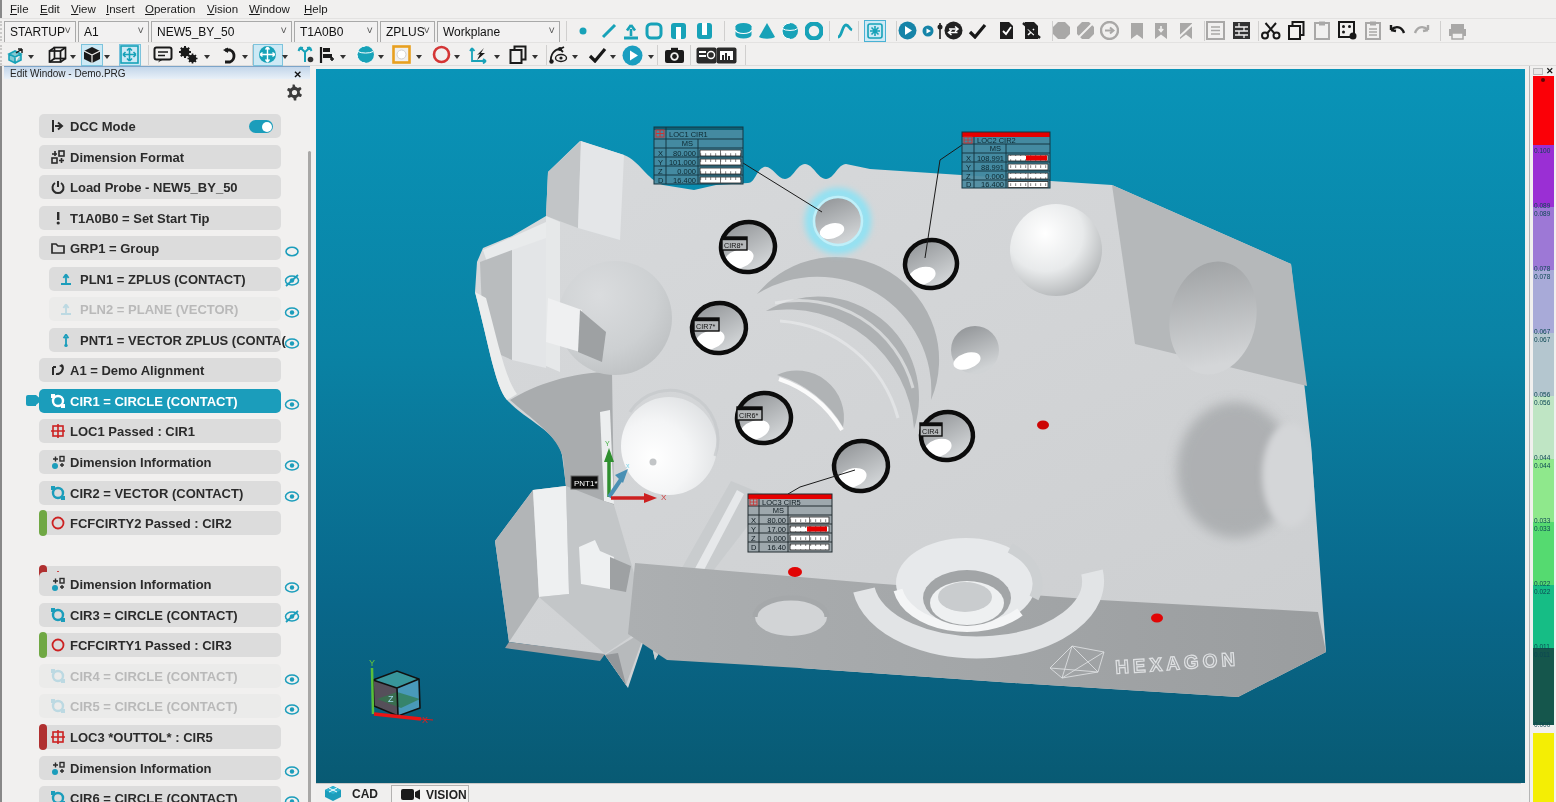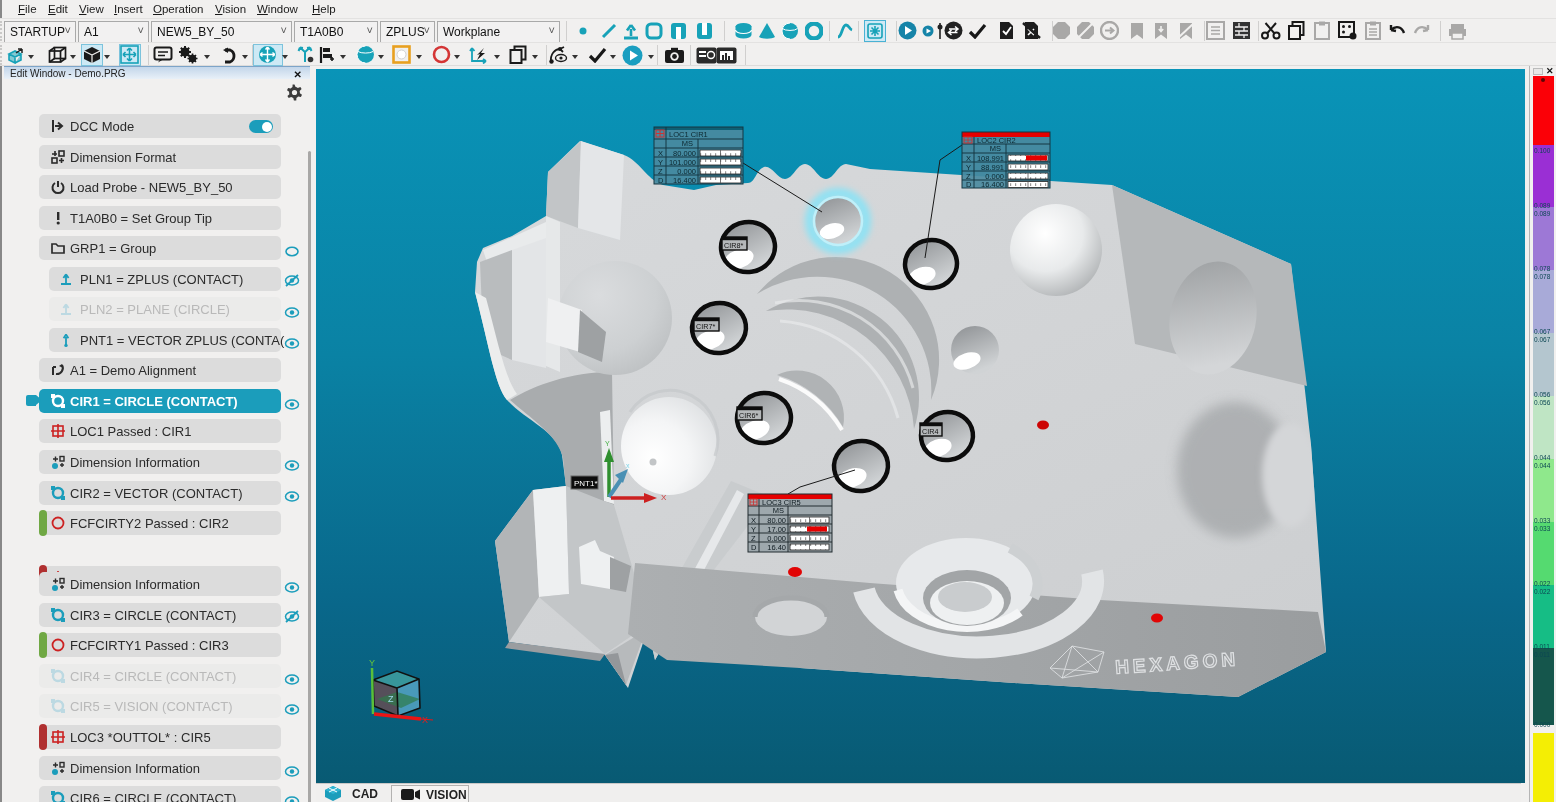--- a/index.html
+++ b/index.html
@@ -1,32 +1,32 @@
 <!DOCTYPE html>
 <html><head>
 <meta charset="utf-8">
 <style>
 * { margin:0; padding:0; box-sizing:border-box; }
 html,body { width:1556px; height:802px; overflow:hidden; font-family:"Liberation Sans", sans-serif; background:#f1f0ef; }
 #menubar { position:absolute; left:0; top:0; width:1556px; height:18px; background:#f1f0ef; border-left:2px solid #888; }
-#menubar span { position:absolute; top:2.5px; font-size:11.5px; color:#1a1a1a;margin-left:8px; }
+#menubar span { position:absolute; top:2.5px; font-size:11.5px; color:#1a1a1a; }
 #toolbar1 { position:absolute; left:0; top:18px; width:1556px; height:24px; background:#f1f0ef; border-top:1px solid #e3e2e1; }
 #toolbar2 { position:absolute; left:0; top:42px; width:1556px; height:24px; background:#f1f0ef; border-top:1px solid #e3e2e1; border-bottom:1px solid #dddcdb;}
 .combo { position:absolute; top:2px; height:28px; border:1px solid #a9a9a9; background:#f2f1f1; font-size:12px; color:#111; padding:3px 0 0 5px; }
 .combo:after { content:"\02C5"; position:absolute; right:4px; top:2px; color:#555; font-size:11px; }
 .ico { position:absolute; }
 .vsep { position:absolute; width:1px; background:#d0cfce; top:2px; height:20px; }
 .dd { position:absolute; width:0; height:0; border-left:3.5px solid transparent; border-right:3.5px solid transparent; border-top:4px solid #333; top:12px; }
 
 #panel { position:absolute; left:0; top:66px; width:316px; height:736px; background:#f1f0ef; border-left:2px solid #888; }
 #ptitle { position:absolute; left:2px; top:0; width:306px; height:13px; background:linear-gradient(180deg,#c3d6ea,#e8f0f8); border-top:1px solid #7da4c8; font-size:10px; color:#222; padding:1px 0 0 6px; }
 #ptitle b { font-weight:normal; }
 #pclose { position:absolute; right:8px; top:2px; font-size:10px; color:#111; font-weight:bold; }
 .row { position:absolute; left:37px; width:242px; height:24px; background:#dcdcdc; border-radius:5px; font-size:13px; color:#2b2b2b; }
-.row .txt { position:absolute; left:31px; top:5px; white-space:nowrap; }
+.row .txt { position:absolute; left:31px; top:5px; white-space:nowrap;font-weight:bold; }
 .row.ind { left:47px; width:232px; }
 .row.dis { background:#ebebea; color:#b9b9b9; }
 .row.sel { background:#1b9dbb; color:#fff; font-weight:bold; }
 .eye { position:absolute; left:282px; width:15px; height:10px; }
 .ricon { position:absolute; left:11px; top:4px; width:16px; height:16px; }
 .ind .ricon { left:9px; }
 
 #cbar { position:absolute; left:1529px; top:66px; width:27px; height:736px; background:#f1f0ef; border-left:1px solid #b5b5b5; }
 .band { position:absolute; left:3px; width:21px; }
 .clab { position:absolute; left:4px; font-size:6.5px; color:#0c4653; font-family:"Liberation Sans",sans-serif; }
@@ -377,21 +377,21 @@
             <path d="M8,2 V8" stroke="#2b2b2b" stroke-width="2"></path>
             <path d="M5,4 A5.5,5.5 0 1 0 11,4" stroke="#2b2b2b" stroke-width="2" fill="none"></path>
           </svg></span>
 <span class="txt">Load Probe - NEW5_BY_50</span>
 </div>
 <div class="row" style="top:140px">
 <span class="ricon"><svg width="16" height="16">
             <rect x="7" y="2" width="2.4" height="8" fill="#2b2b2b"></rect>
             <circle cx="8.2" cy="13" r="1.6" fill="#2b2b2b"></circle>
           </svg></span>
-<span class="txt">T1A0B0 = Set Group Tip</span>
+<span class="txt">T1A0B0 = Set Start Tip</span>
 </div>
 <div class="row" style="top:170px">
 <span class="ricon"><svg width="16" height="16">
             <path d="M2,4 H6 L8,6 H14 V13 H2 Z" stroke="#2b2b2b" stroke-width="1.7" fill="none"></path>
           </svg></span>
 <span class="txt">GRP1 = Group</span>
 </div>
 <div class="eye" style="top:177px"><svg width="16" height="11">
           <ellipse cx="8" cy="5.5" rx="6" ry="4.2" stroke="#1b9dbb" stroke-width="1.6" fill="none"></ellipse>
         </svg></div>
@@ -406,21 +406,21 @@
 <div class="eye" style="top:207px"><svg width="16" height="13">
           <ellipse cx="8" cy="6.5" rx="6.5" ry="4.5" stroke="#1b9dbb" stroke-width="1.5" fill="none"></ellipse>
           <circle cx="8" cy="6.5" r="2.2" fill="#1b9dbb"></circle>
           <line x1="2" y1="12" x2="14" y2="1" stroke="#1b9dbb" stroke-width="1.8"></line>
         </svg></div>
 <div class="row ind dis" style="top:231px">
 <span class="ricon"><svg width="16" height="16">
             <path d="M3,13 H13" stroke="#bcd9e2" stroke-width="2"></path>
             <path d="M8,12 V5 M8,3.2 L5.4,7 M8,3.2 L10.6,7" stroke="#bcd9e2" stroke-width="1.8" fill="none"></path>
           </svg></span>
-<span class="txt">PLN2 = PLANE (CIRCLE)</span>
+<span class="txt">PLN2 = PLANE (VECTOR)</span>
 </div>
 <div class="eye" style="top:238px"><svg width="16" height="11">
           <ellipse cx="8" cy="5.5" rx="6.5" ry="4.5" stroke="#1b9dbb" stroke-width="1.5" fill="none"></ellipse>
           <circle cx="8" cy="5.5" r="2.2" fill="#1b9dbb"></circle>
         </svg></div>
 <div class="row ind" style="top:262px">
 <span class="ricon"><svg width="16" height="16">
             <path d="M8,13 V5 M8,2.6 L5.6,6.2 M8,2.6 L10.4,6.2" stroke="#1b9dbb" stroke-width="1.8" fill="none"></path>
             <circle cx="8" cy="13.4" r="1.7" fill="#1b9dbb"></circle>
           </svg></span>
@@ -550,21 +550,21 @@
 <div class="eye" style="top:605px"><svg width="16" height="11">
           <ellipse cx="8" cy="5.5" rx="6.5" ry="4.5" stroke="#1b9dbb" stroke-width="1.5" fill="none"></ellipse>
           <circle cx="8" cy="5.5" r="2.2" fill="#1b9dbb"></circle>
         </svg></div>
 <div class="row dis" style="top:628px">
 <span class="ricon"><svg width="16" height="16">
             <circle cx="8" cy="8" r="5" stroke="#bcd9e2" stroke-width="2.4" fill="none"></circle>
             <rect x="1" y="1" width="4" height="4" fill="#bcd9e2"></rect>
             <rect x="11" y="11" width="4" height="4" fill="#bcd9e2"></rect>
           </svg></span>
-<span class="txt">CIR5 = VISION (CONTACT)</span>
+<span class="txt">CIR5 = CIRCLE (CONTACT)</span>
 </div>
 <div class="eye" style="top:635px"><svg width="16" height="11">
           <ellipse cx="8" cy="5.5" rx="6.5" ry="4.5" stroke="#1b9dbb" stroke-width="1.5" fill="none"></ellipse>
           <circle cx="8" cy="5.5" r="2.2" fill="#1b9dbb"></circle>
         </svg></div>
 <div class="row" style="top:659px">
 <span class="ricon"><svg width="16" height="16">
             <g stroke="#cc2222" stroke-width="1.6" fill="none">
               <rect x="3" y="3" width="10" height="10"></rect>
               <path d="M8,1 V15 M1,8 H15"></path>

